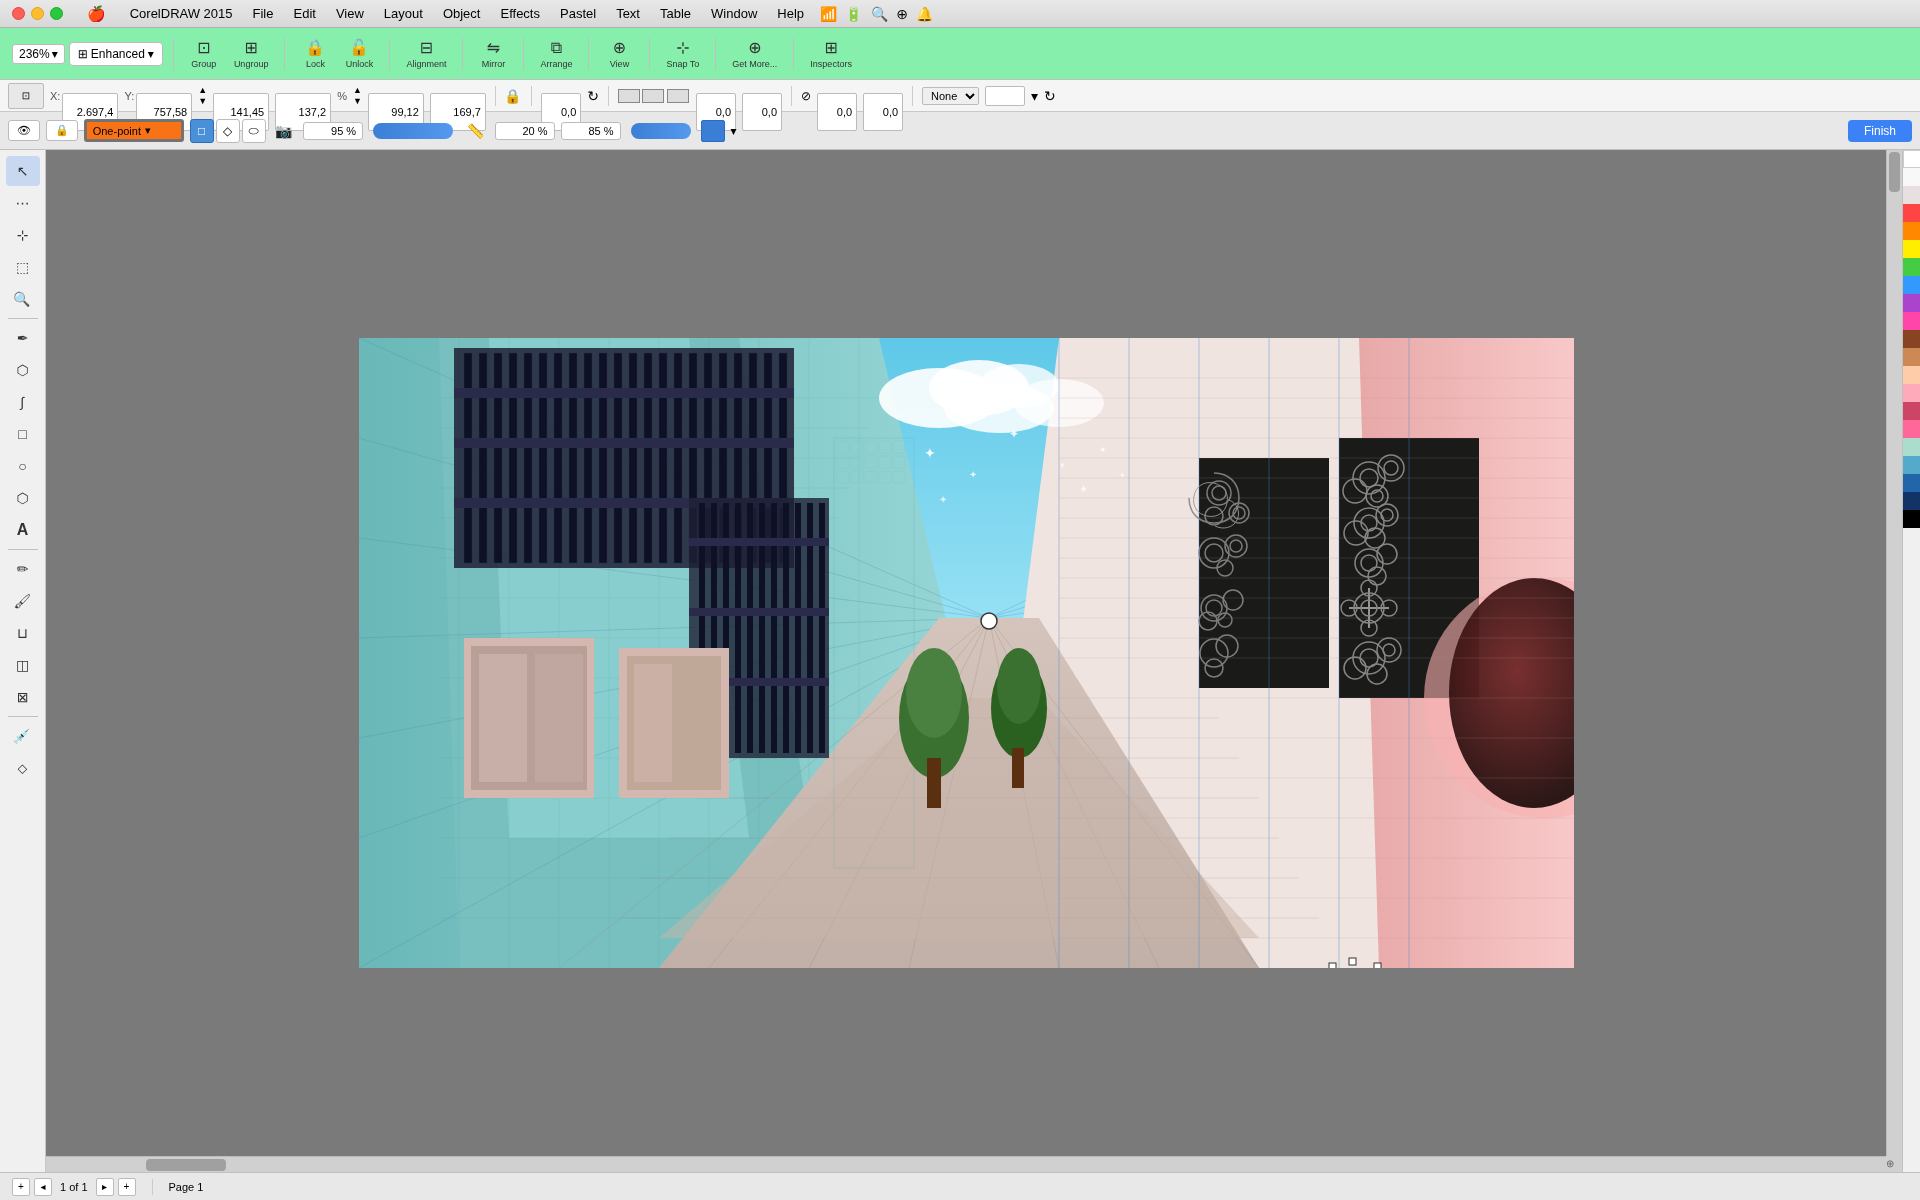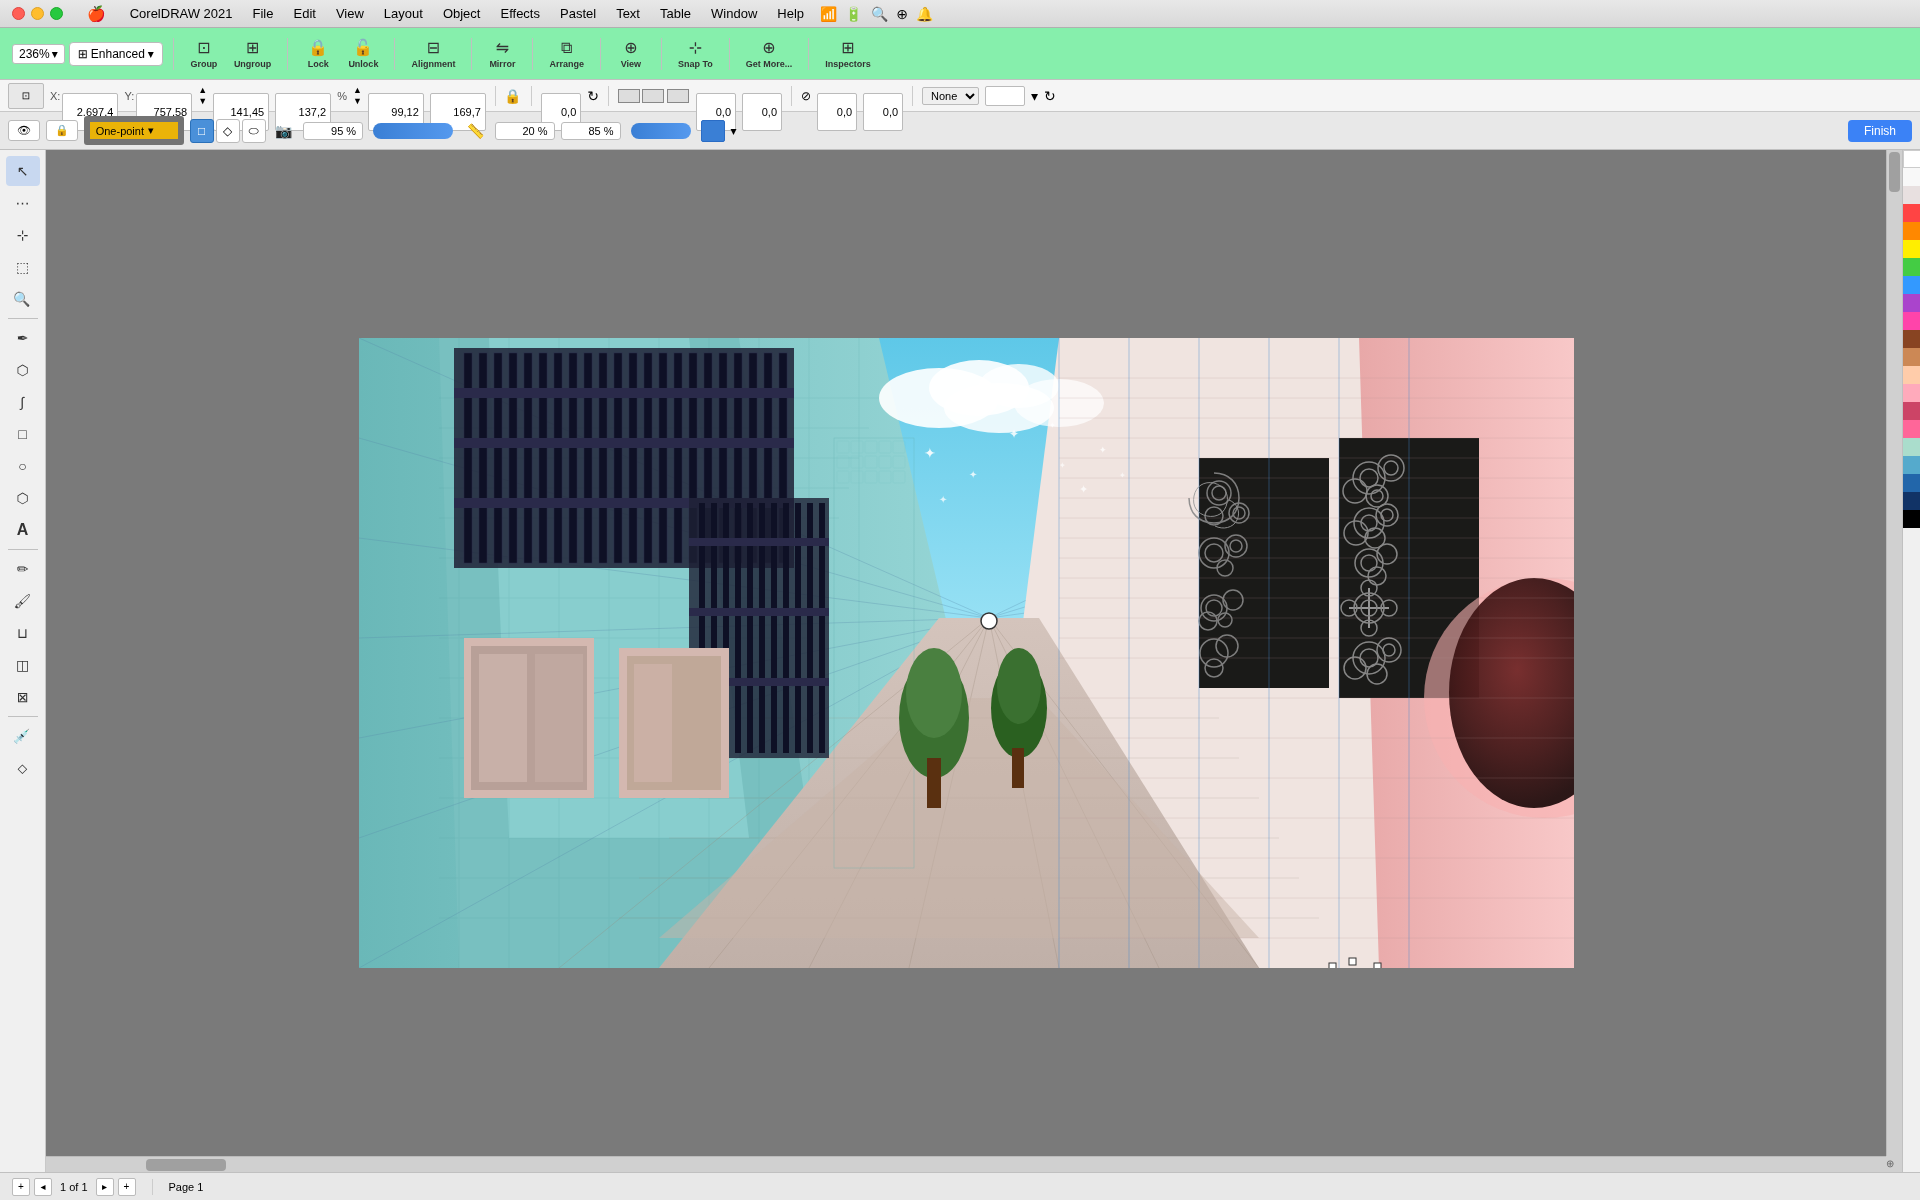--- a/index.html
+++ b/index.html
@@ -29,21 +29,21 @@
       display: flex; align-items: center; padding: 0 8px; gap: 4px;
     }
     .toolbar-group { display: flex; align-items: center; gap: 4px; padding: 0 4px; }
     .toolbar-sep { width: 1px; height: 32px; background: #c0c0c0; margin: 0 2px; }
     .toolbar-btn {
       display: flex; flex-direction: column; align-items: center; justify-content: center;
       padding: 3px 6px; border-radius: 4px; cursor: pointer; min-width: 40px; height: 40px;
       color: #333;
     }
     .toolbar-btn .icon { font-size: 16px; }
-    .toolbar-btn .label { font-size: 9px; margin-top: 2px; font-weight: bold; }
+    .toolbar-btn .label { font-size: 9px; margin-top: 2px; }
     .toolbar-zoom { display: flex; align-items: center; gap: 2px; }
     .toolbar-zoom-box {
       background: white; border: 1px solid #bbb; border-radius: 3px;
       padding: 2px 6px; font-size: 12px; display: flex; align-items: center; gap: 2px;
     }
     .view-modes-btn {
       display: flex; align-items: center; gap: 3px; padding: 4px 8px;
       background: white; border: 1px solid #bbb; border-radius: 4px; cursor: pointer;
       font-size: 12px;
     }
@@ -68,21 +68,21 @@
     .perspective-bar {
       width: 100%; height: 38px; background: #e8e8e8;
       border-bottom: 1px solid #c0c0c0;
       display: flex; align-items: center; padding: 0 8px; gap: 6px;
     }
     .persp-btn {
       padding: 3px 8px; border-radius: 3px; border: 1px solid #bbb;
       background: white; font-size: 11px; cursor: pointer; display: flex; align-items: center; gap: 3px;
     }
     .persp-select {
-      background: #eab308; border: 6px solid #737373; border-radius: 3px;
+      background: #f97316; border: 3px solid #737373; border-radius: 3px;
       padding: 2px 6px; font-size: 11px; display: flex; align-items: center; gap: 4px; min-width: 100px;
     }
     .persp-mode-btns { display: flex; gap: 2px; }
     .persp-mode-btn {
       width: 24px; height: 24px; border-radius: 3px; border: 1px solid #bbb;
       background: white; display: flex; align-items: center; justify-content: center;
       font-size: 12px; cursor: pointer;
     }
     .persp-mode-btn.active { background: #4a90d9; border-color: #2a70b9; color: white; }
     .persp-percent {
@@ -146,21 +146,21 @@
 <body>
 
 <div class="mac-titlebar">
   <div class="traffic-light">
     <div class="tl tl-red"></div>
     <div class="tl tl-yellow"></div>
     <div class="tl tl-green"></div>
   </div>
   <div class="mac-menu">
     <span class="mac-apple mac-menu-item">🍎</span>
-    <span class="mac-menu-item">CorelDRAW 2021</span>
+    <span class="mac-menu-item">CorelDRAW 2015</span>
     <span class="mac-menu-item">File</span>
     <span class="mac-menu-item">Edit</span>
     <span class="mac-menu-item">View</span>
     <span class="mac-menu-item">Layout</span>
     <span class="mac-menu-item">Object</span>
     <span class="mac-menu-item">Effects</span>
     <span class="mac-menu-item">Pastel</span>
     <span class="mac-menu-item">Text</span>
     <span class="mac-menu-item">Table</span>
     <span class="mac-menu-item">Window</span>

